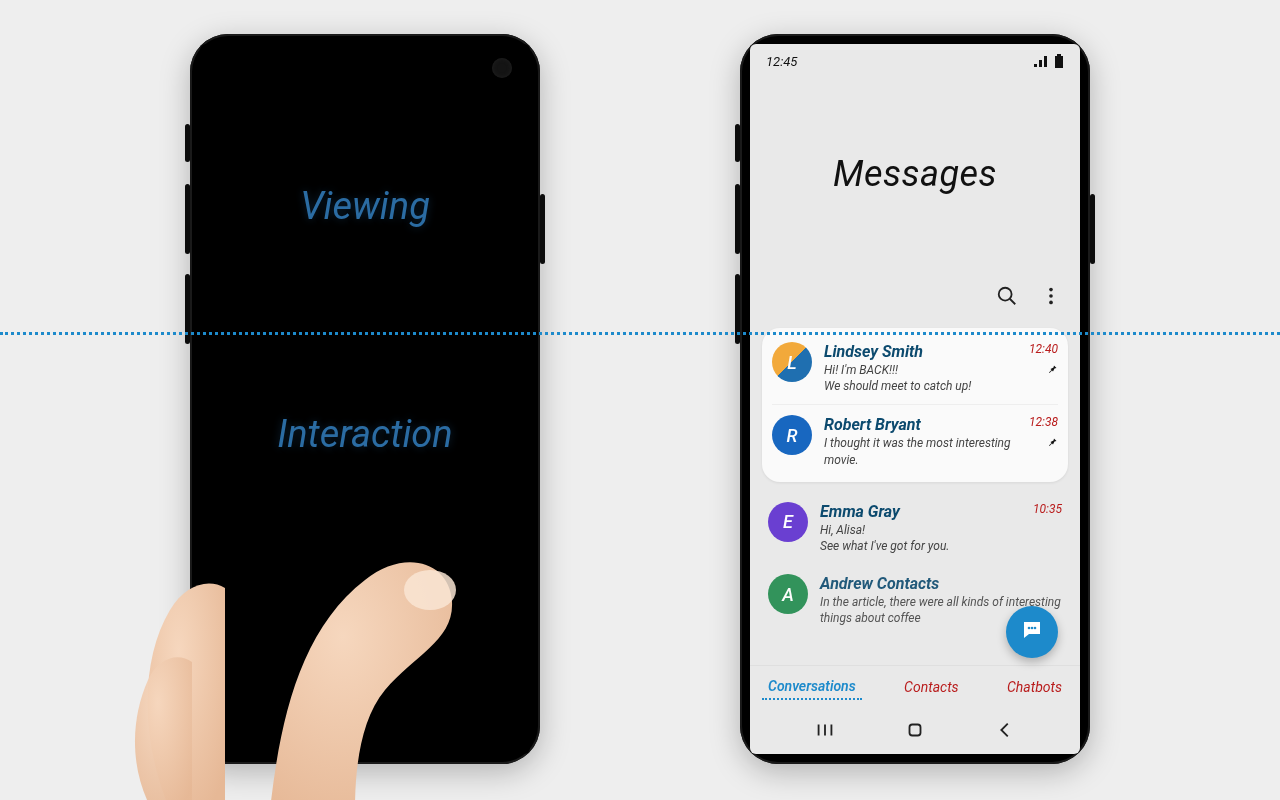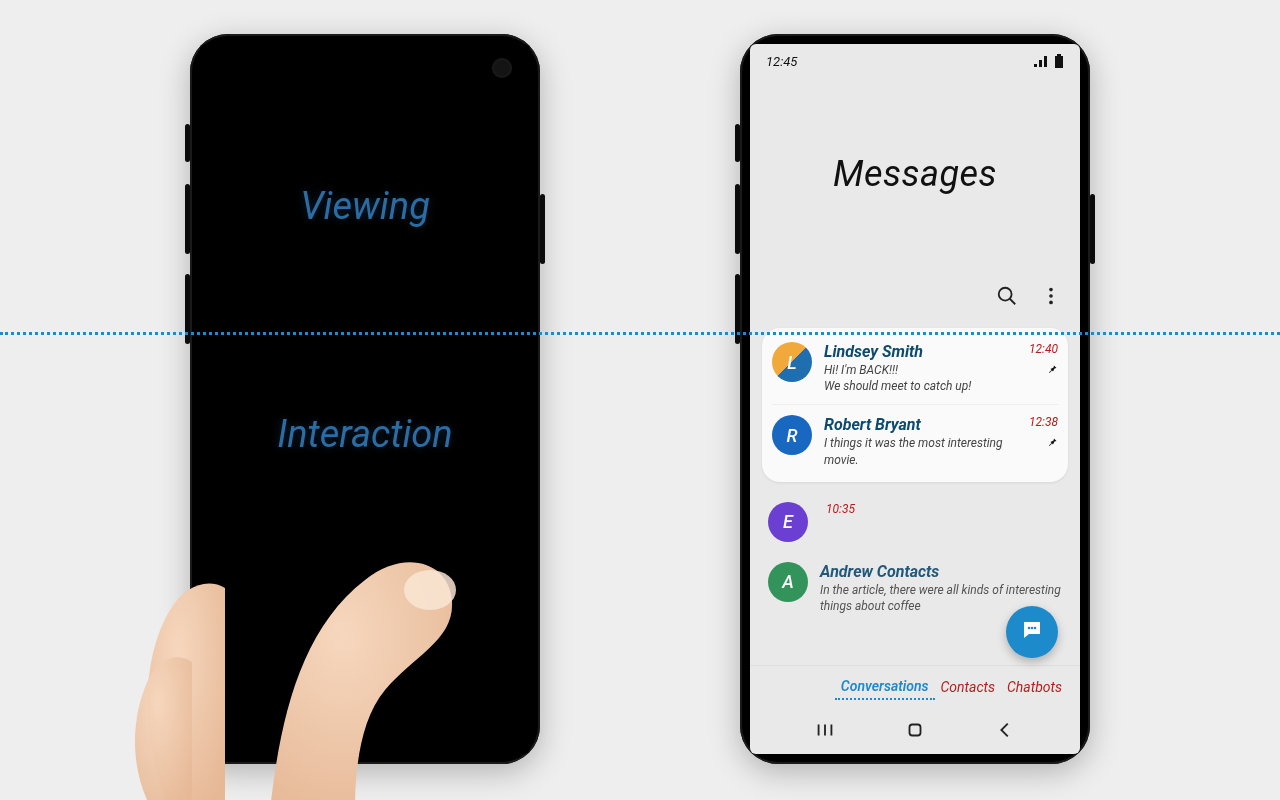--- a/index.html
+++ b/index.html
@@ -191,21 +191,21 @@
     display: flex; align-items: center; justify-content: center;
     box-shadow: 0 4px 10px rgba(0,0,0,.25);
     color: #fff;
   }
   .fab svg { width: 24px; height: 24px; }
 
   .bottom-tabs {
     height: 42px;
     display: flex;
     align-items: center;
-    justify-content: flex-end;
+    justify-content: space-between;
     padding: 0 12px;
     font-size: 14px;
     background: #e9e9e9;
     border-top: 1px solid rgba(0,0,0,.04);
   }
   .bottom-tabs .tab { color: #b91c1c; padding: 4px 6px; }
   .bottom-tabs .tab.active {
     color: #1d8acb;
     font-weight: 600;
     border-bottom: 2px dotted #1d8acb;
@@ -321,40 +321,45 @@
           </div>
         </div>
       </div>
 
       <div class="conv-row">
         <div class="avatar" style="background:#1867c0;">
           <span>R</span>
         </div>
         <div class="conv-text">
           <div class="conv-name">Robert Bryant</div>
-          <div class="conv-preview">I things it was the most interesting movie.</div>
+          <div class="conv-preview">I thought it was the most interesting movie.</div>
         </div>
         <div class="conv-meta">
           <div class="conv-time">12:38</div>
           <div class="pin">
             <svg width="12" height="12" viewBox="0 0 24 24" fill="#111">
                 <path d="M14 3l7 7-4 1-3 6-2-2-5 5-1-1 5-5-2-2 6-3 1-4z"></path>
               </svg>
           </div>
         </div>
       </div>
 
     </div>
 
     <div class="conv-list">
 
       <div class="conv-row">
         <div class="avatar" style="background:#6a3fd1;">
           <span>E</span>
         </div>
+        <div class="conv-text">
+          <div class="conv-name">Emma Gray</div>
+          <div class="conv-preview" style="white-space:pre-line;">Hi, Alisa!
+See what I've got for you.</div>
+        </div>
         <div class="conv-meta">
           <div class="conv-time">10:35</div>
         </div>
       </div>
 
       <div class="conv-row" style="opacity:.9;">
         <div class="avatar" style="background:#1f8a4c;">
           <span>A</span>
         </div>
         <div class="conv-text">

